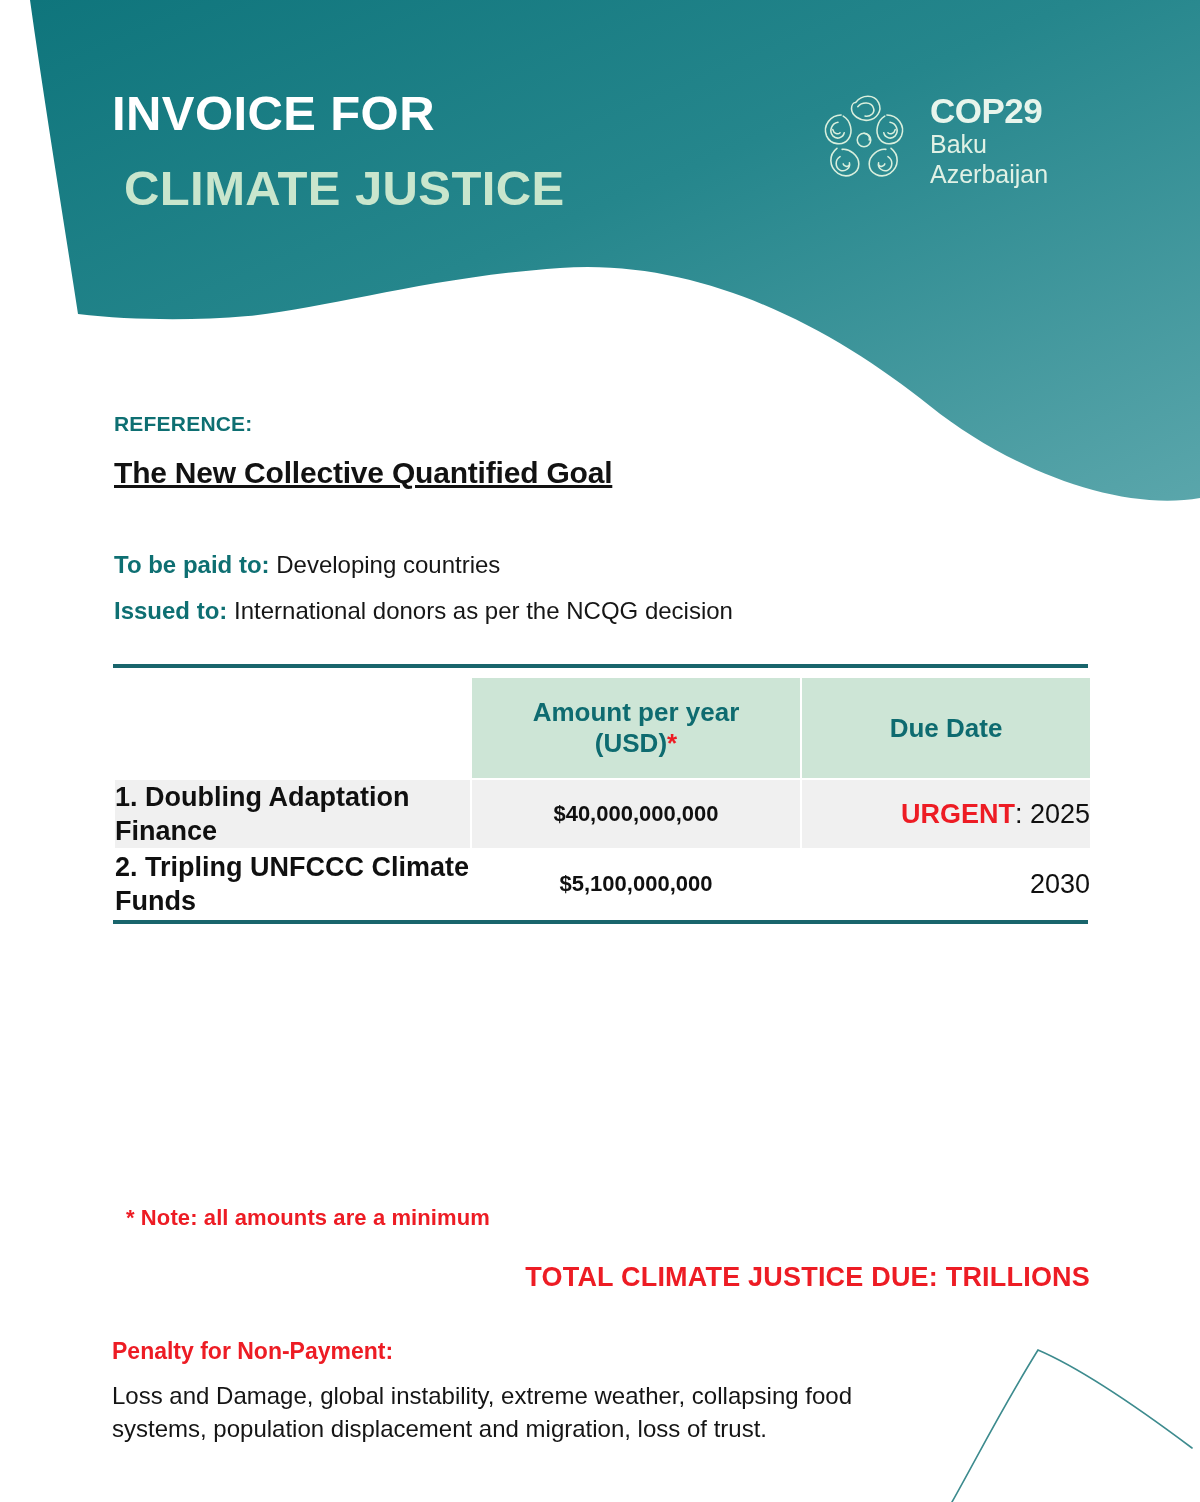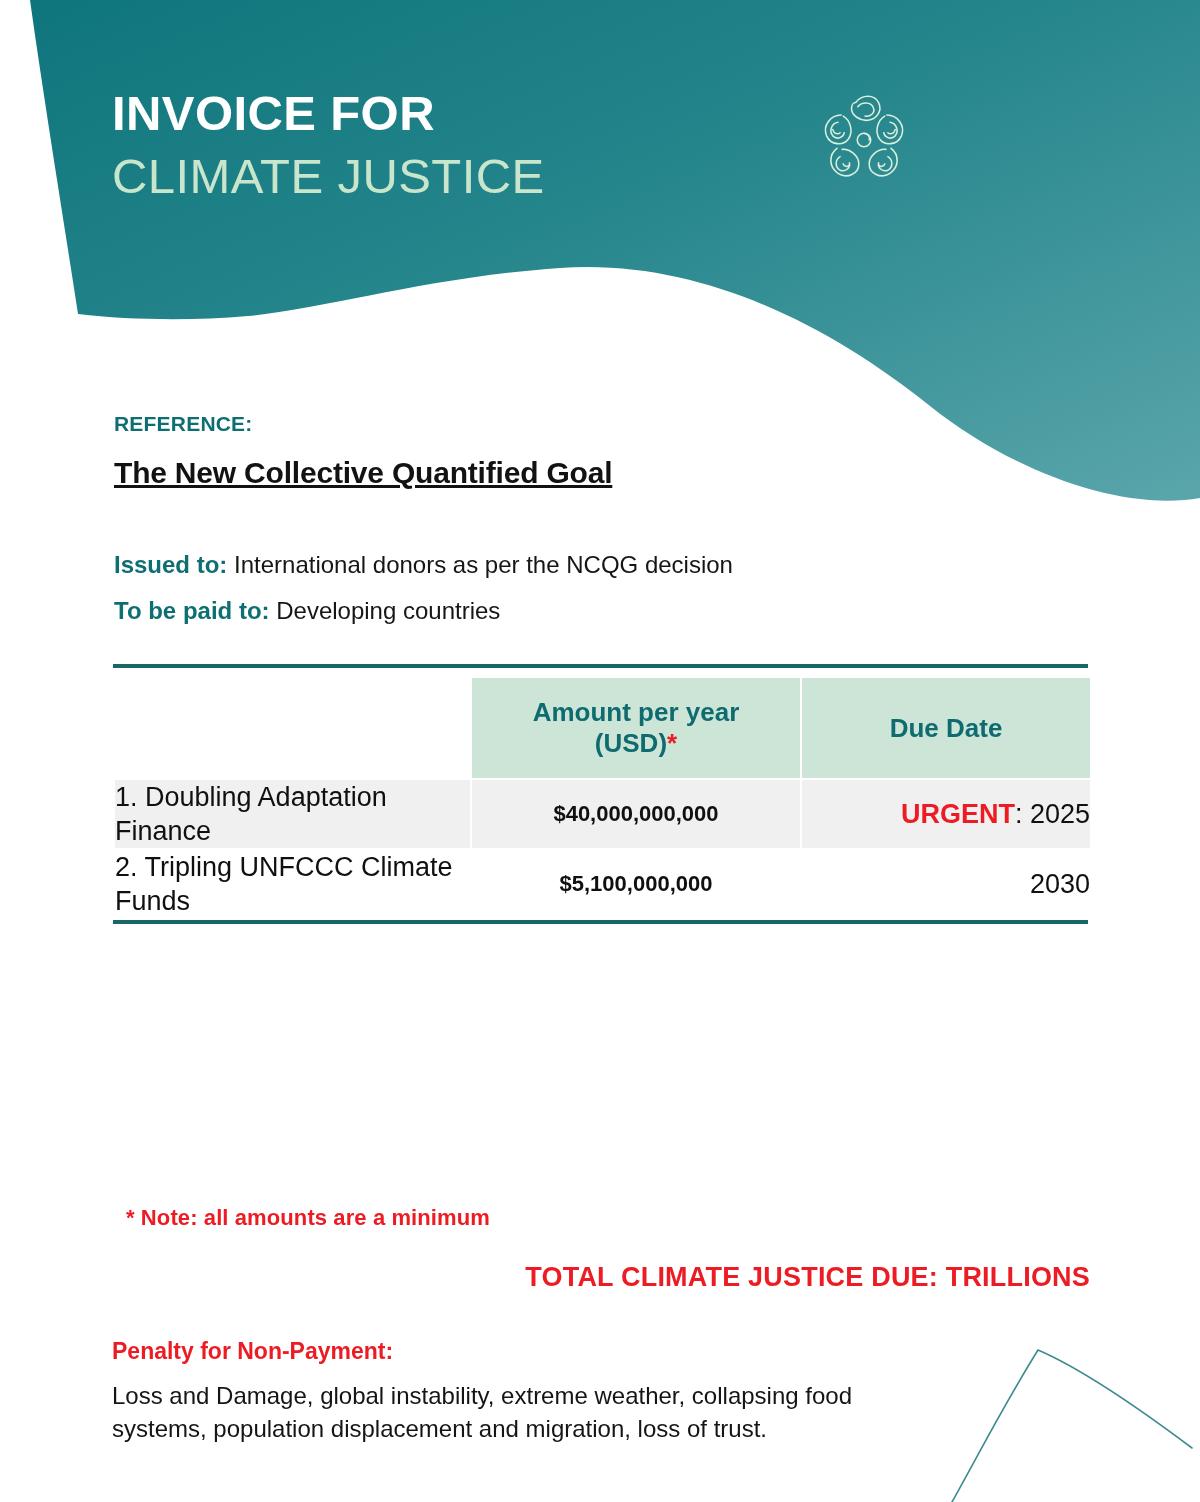--- a/index.html
+++ b/index.html
@@ -46,25 +46,25 @@
     font-size: 49px;
     font-weight: bold;
     letter-spacing: 0.4px;
     line-height: 1.28;
     color: #ffffff;
     margin: 0;
     white-space: nowrap;
   }
   .title-line2 {
     font-size: 49px;
-    font-weight: normal;
+    font-weight: bold;
     letter-spacing: 0.4px;
     line-height: 1.28;
     color: #c9e6cd;
-    margin: 0;
+    margin: 12px;
     white-space: nowrap;
   }
 
   
   .logo-block {
     position: absolute;
     left: 812px;
     top: 88px;
     display: flex;
     align-items: center;
@@ -197,21 +197,21 @@
   th.h-cell .star {
     color: #ed1c24;
     font-size: 26px;
   }
 
   tr.row-shaded td { background: #f0f0f0; }
   tr.row-plain td  { background: #ffffff; }
 
   td.t-item {
     font-size: 27px;
-    font-weight: normal;
+    font-weight: bold;
     color: #101010;
     text-align: left;
     vertical-align: middle;
     padding: 16px 10px 16px 18px;
     line-height: 1.26;
   }
   td.t-amount {
     font-size: 22px;
     font-weight: bold;
     color: #101010;
@@ -335,38 +335,43 @@
         <path d="M30 73 C31 76, 35 76, 36 74"></path>
 
         <path d="M76 58 C84 64, 84 76, 75 82 C66 88, 55 82, 55 73 C55 65, 64 58, 71 59"></path>
         <path d="M73 66 C78 69, 78 76, 73 79 C68 81, 63 77, 64 72"></path>
         <path d="M70 73 C69 76, 65 76, 64 74"></path>
 
         <circle cx="50" cy="50" r="6.5"></circle>
         <path d="M50 43.5 C54 44, 56 47, 55 50"></path>
       </g>
     </svg>
+    <div class="logo-text">
+      <span class="logo-cop">COP29</span>
+      <span class="logo-sub">Baku</span>
+      <span class="logo-sub">Azerbaijan</span>
+    </div>
   </div>
 </div>
 
 <div class="sheet">
 
   <div class="ref-section">
     <p class="ref-label">REFERENCE:</p>
     <p class="ref-value">The New Collective Quantified Goal</p>
   </div>
 
   <div class="meta-rows">
     <div class="meta-row">
+      <span class="meta-key">To be paid to:</span>
+      <span class="meta-val">Developing countries</span>
+    </div>
+    <div class="meta-row">
       <span class="meta-key">Issued to:</span>
       <span class="meta-val">International donors as per the NCQG decision</span>
-    </div>
-    <div class="meta-row">
-      <span class="meta-key">To be paid to:</span>
-      <span class="meta-val">Developing countries</span>
     </div>
   </div>
 
   <div class="invoice-table-wrap">
     <div class="rule top"></div>
     <table class="invoice">
       <colgroup>
         <col class="c-item">
         <col class="c-amount">
         <col class="c-due">

